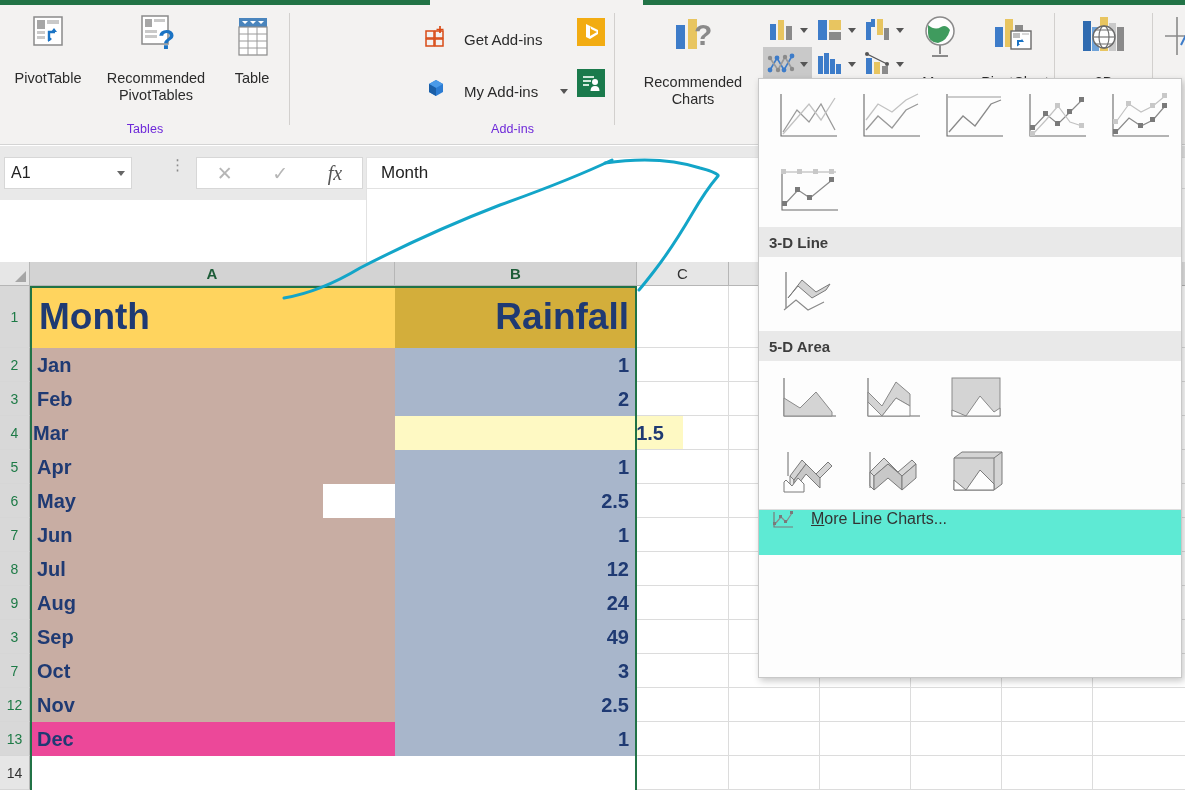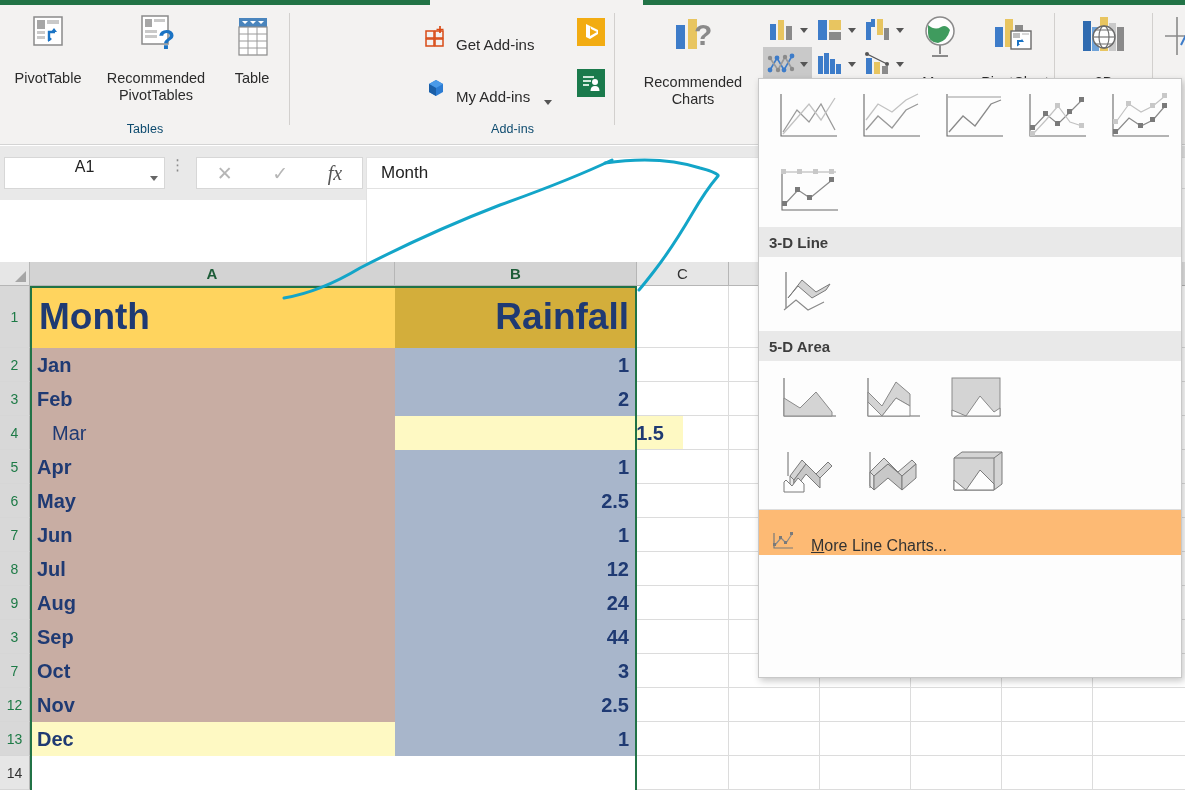--- a/index.html
+++ b/index.html
@@ -16,42 +16,42 @@
   .topstrip .tabgap { position:absolute; top:0; height:5px; background:#f3f2f1; }
 
   
   .ribbon { position:absolute; left:0; top:5px; width:1185px; height:135px; background:#f3f2f1; }
   .ribbon-bottom { position:absolute; left:0; top:140px; width:1185px; height:5px; background:#f3f2f1; border-bottom:1px solid #d4d4d4; }
 
   .grp { position:absolute; top:0; height:135px; }
   .grp-sep { position:absolute; top:8px; width:1px; height:112px; background:#d2d0ce; }
   .grp-label {
     position:absolute; bottom:4px; width:100%; text-align:center;
-    font-size:12.5px; color:#0c4a6e; letter-spacing:.1px;
+    font-size:12.5px; color:#6d28d9; letter-spacing:.1px;
   }
 
   .bigbtn { position:absolute; top:6px; text-align:center; cursor:default; }
   .bigbtn .lbl { font-size:14.5px; color:#2b2b2b; line-height:17px; }
   .bigbtn .ico { display:block; margin:0 auto 6px auto; }
   .caret { display:inline-block; width:0;height:0; border-left:4px solid transparent;border-right:4px solid transparent;border-top:5px solid #555; vertical-align:middle; }
 
   
-  .medbtn { position:absolute; display:flex; align-items:flex-end; gap:8px; cursor:default; }
+  .medbtn { position:absolute; display:flex; align-items:center; gap:16px; cursor:default; }
   .medbtn .mlbl { font-size:15px; color:#2b2b2b; white-space:nowrap; }
 
   
   .chbtn { position:absolute; display:flex; align-items:center; gap:3px; padding:3px 4px; cursor:default; }
   .chbtn.active { background:#c9c9c9; }
 
   
   .fbar { position:absolute; left:0; top:146px; width:1185px; height:54px; background:#e9e9e9; }
   .namebox {
-    position:absolute; left:4px; top:11px; width:161px; height:32px;
+    position:absolute; left:4px; top:11px; width:128px; height:32px;
     background:#fff; border:1px solid #d7d7d7; display:flex; align-items:center;
-    padding:0 6px; font-size:16px; color:#222;flex-direction:column;
+    padding:0 6px; font-size:16px; color:#222;
   }
   .namebox .nbcaret { margin-left:auto; width:0;height:0;border-left:4px solid transparent;border-right:4px solid transparent;border-top:5px solid #666; }
   .dots { position:absolute; left:170px; top:15px; color:#8a8a8a; font-size:15px; letter-spacing:0; line-height:8px; }
   .fxgrp { position:absolute; left:196px; top:11px; width:167px; height:32px; background:#fff; border:1px solid #d7d7d7; display:flex; align-items:center; justify-content:space-around; }
   .fxgrp span { font-size:19px; color:#b6b6b6; }
   .fxgrp .fxi { font-family:"Liberation Serif", serif; font-style:italic; color:#555; font-size:20px; }
   .fcontent {
     position:absolute; left:366px; top:11px; width:820px; height:32px;
     background:#fff; border:1px solid #e2e2e2; border-right:none;
     display:flex; align-items:center; padding-left:14px; font-size:17px; color:#222;
@@ -76,21 +76,21 @@
   
   .gallery {
     position:absolute; left:758px; top:78px; width:424px; height:600px;
     background:#fdfdfd; border:1px solid #c8c8c8; box-shadow:2px 3px 7px rgba(0,0,0,.22);
     z-index:40;
   }
   .gsec { width:100%; height:30px; background:#e9e9e9; display:flex; align-items:center; padding-left:10px;
           font-size:15px; font-weight:bold; color:#3d3d3d; }
   .grow { display:flex; padding:6px 0 6px 8px; gap:0; background:#fdfdfd; }
   .gitem { width:84px; height:62px; display:flex; align-items:center; justify-content:center; cursor:default; }
-  .gfooter { border-top:1px solid #ddd; height:46px; display:flex; align-items:flex-end; padding-left:12px; gap:16px; background:#fdba74; }
+  .gfooter { border-top:1px solid #ddd; height:46px; display:flex; align-items:flex-start; padding-left:12px; gap:16px; background:#5eead4; }
   .gfooter .ftxt { font-size:16px; color:#333; }
   .gfooter .ftxt u { text-decoration:underline; }
 
   
   .annot { position:absolute; left:0; top:0; width:1185px; height:790px; pointer-events:none; z-index:60; }
 </style>
 </head>
 <body>
 
 <div id="app">
@@ -384,57 +384,57 @@
         <div class="gridline-h" style="top: 85px; left: 637px; width: 548px;"></div>
         <div class="rowhead sel" style="top: 86px; height: 34px;">2</div>
         <div class="cell" style="left: 30px; top: 86px; width: 365px; height: 34px; background: rgb(200, 173, 163); color: rgb(31, 58, 115); font-weight: bold; font-size: 20px; padding-left: 7px;">Jan</div>
         <div class="cell" style="left: 395px; top: 86px; width: 242px; height: 34px; background: rgb(168, 182, 203); color: rgb(31, 58, 115); font-weight: bold; font-size: 20px; justify-content: flex-end; padding-right: 8px;">1</div>
         <div class="gridline-h" style="top: 119px; left: 637px; width: 548px;"></div>
         <div class="rowhead sel" style="top: 120px; height: 34px;">3</div>
         <div class="cell" style="left: 30px; top: 120px; width: 365px; height: 34px; background: rgb(200, 173, 163); color: rgb(31, 58, 115); font-weight: bold; font-size: 20px; padding-left: 7px;">Feb</div>
         <div class="cell" style="left: 395px; top: 120px; width: 242px; height: 34px; background: rgb(168, 182, 203); color: rgb(31, 58, 115); font-weight: bold; font-size: 20px; justify-content: flex-end; padding-right: 8px;">2</div>
         <div class="gridline-h" style="top: 153px; left: 637px; width: 548px;"></div>
         <div class="rowhead sel" style="top: 154px; height: 34px;">4</div>
-        <div class="cell" style="left: 30px; top: 154px; width: 365px; height: 34px; background: rgb(200, 173, 163); color: rgb(31, 58, 115); font-weight: normal; font-size: 20px; padding-left: 22px;">Mar</div>
+        <div class="cell" style="left: 30px; top: 154px; width: 365px; height: 34px; background: rgb(200, 173, 163); color: rgb(31, 58, 115); font-weight: bold; font-size: 20px; padding-left: 3px;">Mar</div>
         <div class="cell" style="left: 395px; top: 154px; width: 288px; height: 34px; background: #fef9c3; color: rgb(31, 58, 115); font-weight: bold; font-size: 20px; justify-content: flex-end; padding-right: 19px;">1.5</div>
         <div class="gridline-h" style="top: 187px; left: 637px; width: 548px;"></div>
         <div class="rowhead sel" style="top: 188px; height: 34px;">5</div>
         <div class="cell" style="left: 30px; top: 188px; width: 365px; height: 34px; background: rgb(200, 173, 163); color: rgb(31, 58, 115); font-weight: bold; font-size: 20px; padding-left: 7px;">Apr</div>
         <div class="cell" style="left: 395px; top: 188px; width: 242px; height: 34px; background: rgb(168, 182, 203); color: rgb(31, 58, 115); font-weight: bold; font-size: 20px; justify-content: flex-end; padding-right: 8px;">1</div>
         <div class="gridline-h" style="top: 221px; left: 637px; width: 548px;"></div>
         <div class="rowhead sel" style="top: 222px; height: 34px;">6</div>
-        <div class="cell" style="left: 30px; top: 222px; width: 365px; height: 34px; background: rgb(200, 173, 163); color: rgb(31, 58, 115); font-weight: bold; font-size: 20px; padding-left: 7px;">May</div>
+        <div class="cell" style="left: 30px; top: 222px; width: 293px; height: 34px; background: rgb(200, 173, 163); color: rgb(31, 58, 115); font-weight: bold; font-size: 20px; padding-left: 7px;">May</div>
         <div class="cell" style="left: 395px; top: 222px; width: 242px; height: 34px; background: rgb(168, 182, 203); color: rgb(31, 58, 115); font-weight: bold; font-size: 20px; justify-content: flex-end; padding-right: 8px;">2.5</div>
         <div class="gridline-h" style="top: 255px; left: 637px; width: 548px;"></div>
         <div class="rowhead sel" style="top: 256px; height: 34px;">7</div>
         <div class="cell" style="left: 30px; top: 256px; width: 365px; height: 34px; background: rgb(200, 173, 163); color: rgb(31, 58, 115); font-weight: bold; font-size: 20px; padding-left: 7px;">Jun</div>
         <div class="cell" style="left: 395px; top: 256px; width: 242px; height: 34px; background: rgb(168, 182, 203); color: rgb(31, 58, 115); font-weight: bold; font-size: 20px; justify-content: flex-end; padding-right: 8px;">1</div>
         <div class="gridline-h" style="top: 289px; left: 637px; width: 548px;"></div>
         <div class="rowhead sel" style="top: 290px; height: 34px;">8</div>
         <div class="cell" style="left: 30px; top: 290px; width: 365px; height: 34px; background: rgb(200, 173, 163); color: rgb(31, 58, 115); font-weight: bold; font-size: 20px; padding-left: 7px;">Jul</div>
         <div class="cell" style="left: 395px; top: 290px; width: 242px; height: 34px; background: rgb(168, 182, 203); color: rgb(31, 58, 115); font-weight: bold; font-size: 20px; justify-content: flex-end; padding-right: 8px;">12</div>
         <div class="gridline-h" style="top: 323px; left: 637px; width: 548px;"></div>
         <div class="rowhead sel" style="top: 324px; height: 34px;">9</div>
         <div class="cell" style="left: 30px; top: 324px; width: 365px; height: 34px; background: rgb(200, 173, 163); color: rgb(31, 58, 115); font-weight: bold; font-size: 20px; padding-left: 7px;">Aug</div>
         <div class="cell" style="left: 395px; top: 324px; width: 242px; height: 34px; background: rgb(168, 182, 203); color: rgb(31, 58, 115); font-weight: bold; font-size: 20px; justify-content: flex-end; padding-right: 8px;">24</div>
         <div class="gridline-h" style="top: 357px; left: 637px; width: 548px;"></div>
         <div class="rowhead sel" style="top: 358px; height: 34px;">3</div>
         <div class="cell" style="left: 30px; top: 358px; width: 365px; height: 34px; background: rgb(200, 173, 163); color: rgb(31, 58, 115); font-weight: bold; font-size: 20px; padding-left: 7px;">Sep</div>
-        <div class="cell" style="left: 395px; top: 358px; width: 242px; height: 34px; background: rgb(168, 182, 203); color: rgb(31, 58, 115); font-weight: bold; font-size: 20px; justify-content: flex-end; padding-right: 8px;">44</div>
+        <div class="cell" style="left: 395px; top: 358px; width: 242px; height: 34px; background: rgb(168, 182, 203); color: rgb(31, 58, 115); font-weight: bold; font-size: 20px; justify-content: flex-end; padding-right: 8px;">49</div>
         <div class="gridline-h" style="top: 391px; left: 637px; width: 548px;"></div>
         <div class="rowhead sel" style="top: 392px; height: 34px;">7</div>
         <div class="cell" style="left: 30px; top: 392px; width: 365px; height: 34px; background: rgb(200, 173, 163); color: rgb(31, 58, 115); font-weight: bold; font-size: 20px; padding-left: 7px;">Oct</div>
         <div class="cell" style="left: 395px; top: 392px; width: 242px; height: 34px; background: rgb(168, 182, 203); color: rgb(31, 58, 115); font-weight: bold; font-size: 20px; justify-content: flex-end; padding-right: 8px;">3</div>
         <div class="gridline-h" style="top: 425px; left: 637px; width: 548px;"></div>
         <div class="rowhead sel" style="top: 426px; height: 34px;">12</div>
         <div class="cell" style="left: 30px; top: 426px; width: 365px; height: 34px; background: rgb(200, 173, 163); color: rgb(31, 58, 115); font-weight: bold; font-size: 20px; padding-left: 7px;">Nov</div>
         <div class="cell" style="left: 395px; top: 426px; width: 242px; height: 34px; background: rgb(168, 182, 203); color: rgb(31, 58, 115); font-weight: bold; font-size: 20px; justify-content: flex-end; padding-right: 8px;">2.5</div>
         <div class="gridline-h" style="top: 459px; left: 637px; width: 548px;"></div>
         <div class="rowhead sel" style="top: 460px; height: 34px;">13</div>
-        <div class="cell" style="left: 30px; top: 460px; width: 365px; height: 34px; background: #fef9c3; color: rgb(31, 58, 115); font-weight: bold; font-size: 20px; padding-left: 7px;">Dec</div>
+        <div class="cell" style="left: 30px; top: 460px; width: 365px; height: 34px; background: #ec4899; color: rgb(31, 58, 115); font-weight: bold; font-size: 20px; padding-left: 7px;">Dec</div>
         <div class="cell" style="left: 395px; top: 460px; width: 242px; height: 34px; background: rgb(168, 182, 203); color: rgb(31, 58, 115); font-weight: bold; font-size: 20px; justify-content: flex-end; padding-right: 8px;">1</div>
         <div class="gridline-h" style="top: 493px; left: 637px; width: 548px;"></div>
         <div class="rowhead" style="top: 494px; height: 34px;">14</div>
         <div class="gridline-h" style="top: 527px; left: 637px; width: 548px;"></div>
       </div>
 
     <div class="selbox" style="left:30px;top:24px;width:607px;height:740px;"></div>
 
   </div>
 

